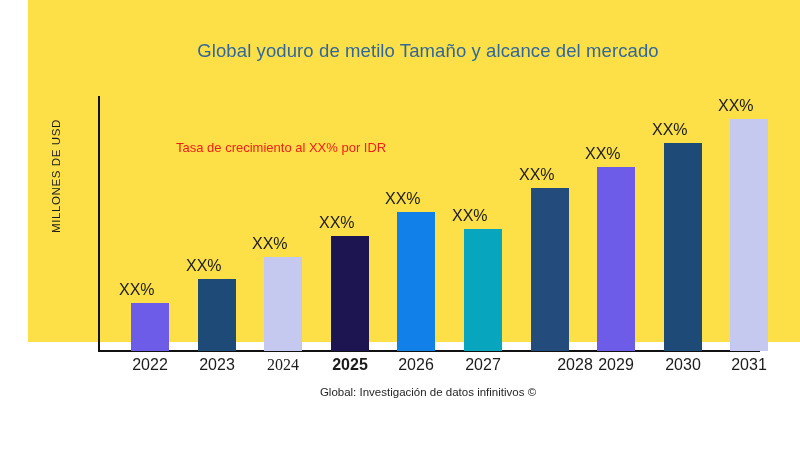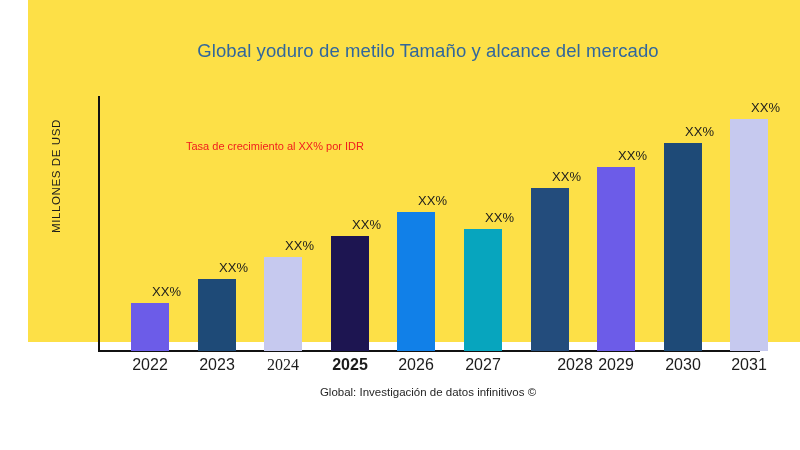--- a/index.html
+++ b/index.html
@@ -66,23 +66,23 @@
     position: absolute;
     left: 0;
     bottom: 0;
     width: 662px;
     height: 1.6px;
     background: #111111;
   }
   
   .growth-note {
     position: absolute;
-    left: 88px;
+    left: 78px;
     top: 44px;
-    font-size: 11px;
+    font-size: 13px;
     color: #f01d1d;
     white-space: nowrap;
   }
   
   .bars {
     position: absolute;
     left: 0;
     top: 0;
     width: 730px;
     height: 255px;
@@ -95,22 +95,22 @@
   .bar {
     position: absolute;
     bottom: 0;
     left: 0;
     width: 38px;
   }
   .bar-label {
     position: absolute;
     left: -12px;
     width: 62px;
-    text-align: right;
-    font-size: 13px;
+    text-align: left;
+    font-size: 16px;
     color: #1c1c1c;
     white-space: nowrap;
   }
   
   .xticks {
     position: absolute;
     left: 70px;
     top: 356px;
     width: 730px;
     height: 24px;

